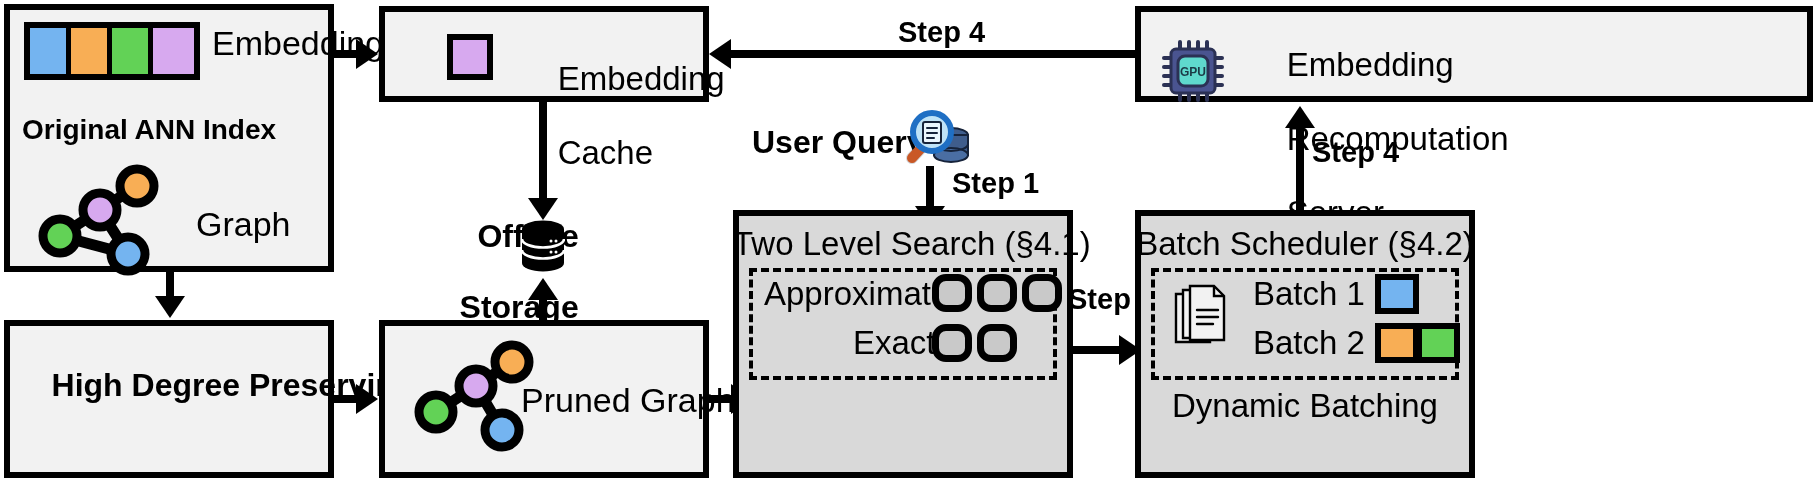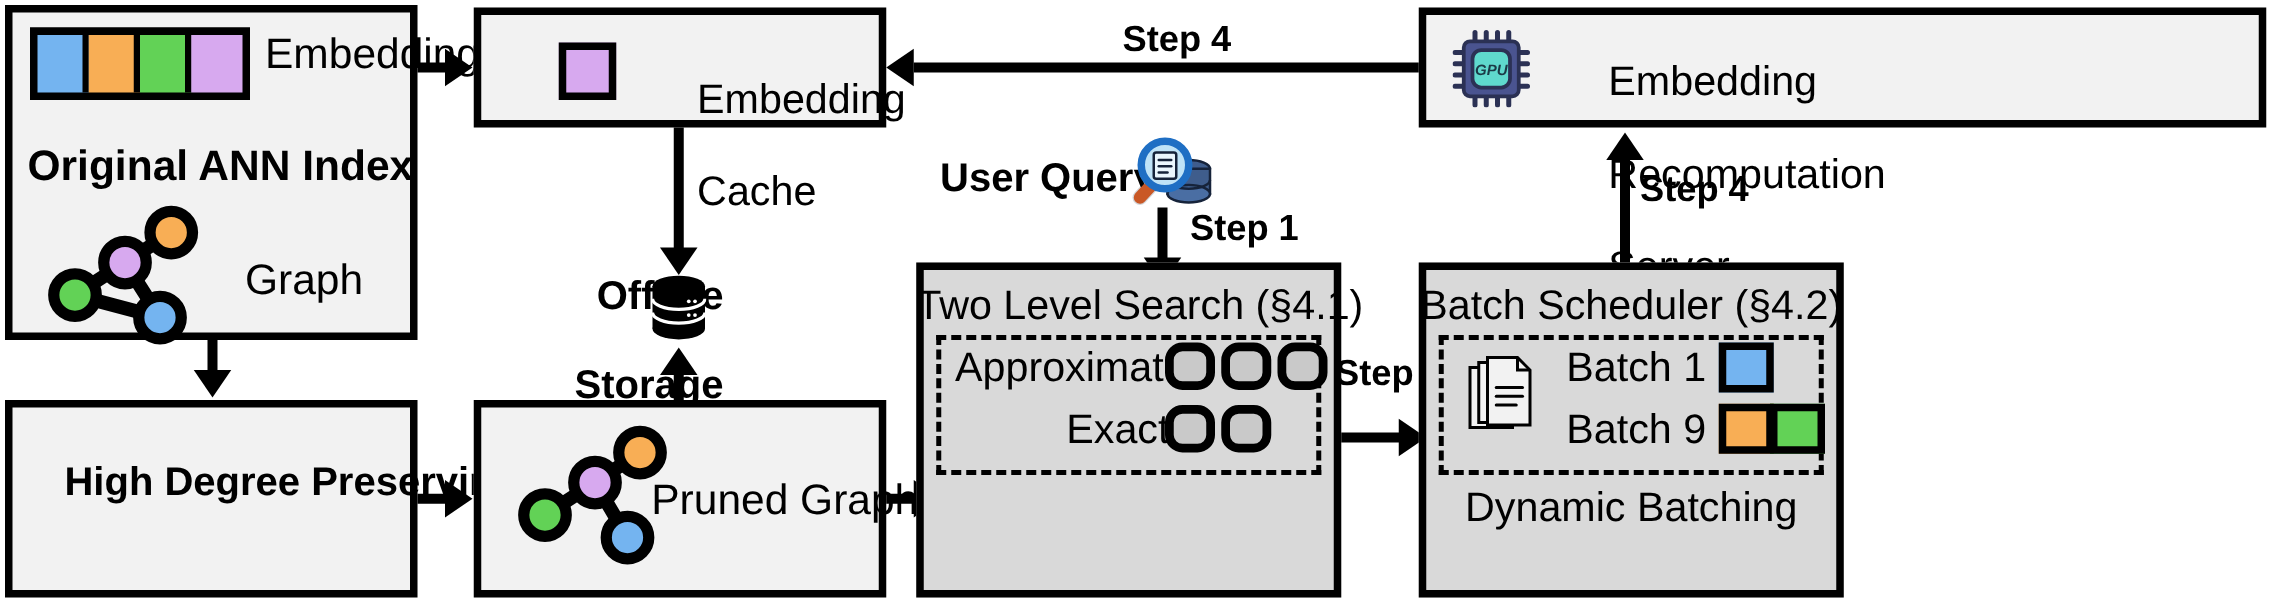--- a/index.html
+++ b/index.html
@@ -60,21 +60,21 @@
   <div class="box" style="left:4px;top:4px;width:330px;height:268px;"></div>
 
   <div class="strip" style="left:24px;top:22px;width:176px;height:58px;">
     <div class="cell" style="background:#74b4f0;"></div>
     <div class="cell" style="background:#f8ae55;"></div>
     <div class="cell" style="background:#62d256;"></div>
     <div class="cell" style="background:#d7a9ef;"></div>
   </div>
   <div class="lbl" style="left:212px;top:24px;font-size:34px;">Embedding</div>
 
-  <div class="lbl bold" style="left:22px;top:114px;font-size:34px;">Original ANN Index</div>
+  <div class="lbl bold" style="left:22px;top:114px;font-size:28px;">Original ANN Index</div>
 
   <div class="graph" style="left:32px;top:168px;width:140px;height:98px;">
     <svg width="140" height="98" viewBox="0 0 140 98">
       <g stroke="#000" stroke-width="11" stroke-linecap="round">
         <line x1="28" y1="68" x2="68" y2="42"></line>
         <line x1="68" y1="42" x2="105" y2="18"></line>
         <line x1="28" y1="68" x2="96" y2="86"></line>
         <line x1="68" y1="42" x2="96" y2="86"></line>
       </g>
       <circle cx="105" cy="18" r="17" fill="#f8ae55" stroke="#000" stroke-width="9"></circle>
@@ -89,21 +89,21 @@
   <div class="swatch" style="left:447px;top:34px;width:46px;height:46px;background:#d7a9ef;"></div>
   <div class="lbl" style="left:521px;top:24px;font-size:33px;">
     <span>Embedding</span><br>
     <span>Cache</span>
   </div>
 
   <div class="ln" style="left:334px;top:50px;width:24px;height:8px;"></div>
   <div class="ah right" style="left:356px;top:39px;"></div>
 
   <div class="box" style="left:1135px;top:6px;width:678px;height:96px;"></div>
-  <div style="position:absolute;left:1162px;top:24px;width:62px;height:62px;font-style:italic;">
+  <div style="position:absolute;left:1162px;top:40px;width:62px;height:62px;">
     <svg width="62" height="62" viewBox="0 0 62 62">
       <g stroke="#2b3154" stroke-width="4" stroke-linecap="round">
         <line x1="18" y1="2" x2="18" y2="11"></line>
           <line x1="27" y1="2" x2="27" y2="11"></line>
         <line x1="36" y1="2" x2="36" y2="11"></line>
           <line x1="45" y1="2" x2="45" y2="11"></line>
         <line x1="18" y1="51" x2="18" y2="60"></line>
           <line x1="27" y1="51" x2="27" y2="60"></line>
         <line x1="36" y1="51" x2="36" y2="60"></line>
           <line x1="45" y1="51" x2="45" y2="60"></line>
@@ -244,21 +244,21 @@
         <line x1="25" y1="28" x2="46" y2="28"></line>
         <line x1="25" y1="35" x2="46" y2="35"></line>
         <line x1="25" y1="42" x2="41" y2="42"></line>
       </g>
     </svg>
   </div>
 
   <div class="lbl" style="left:1253px;top:276px;font-size:33px;">Batch 1</div>
   <div class="swatch" style="left:1375px;top:274px;width:44px;height:40px;background:#74b4f0;"></div>
 
-  <div class="lbl" style="left:1253px;top:325px;font-size:33px;">Batch 9</div>
+  <div class="lbl" style="left:1253px;top:325px;font-size:33px;">Batch 2</div>
   <div class="swatch" style="left:1375px;top:323px;width:44px;height:40px;background:#f8ae55;"></div>
   <div class="swatch" style="left:1416px;top:323px;width:44px;height:40px;background:#62d256;"></div>
 
   <div class="lbl" style="left:1135px;top:388px;width:340px;text-align:center;font-size:33px;">Dynamic Batching</div>
 
   <div class="ln" style="left:1296px;top:128px;width:8px;height:82px;"></div>
   <div class="ah up" style="left:1285px;top:106px;"></div>
   <div class="lbl bold" style="left:1312px;top:136px;font-size:29px;">Step 4</div>
 
 </div>

